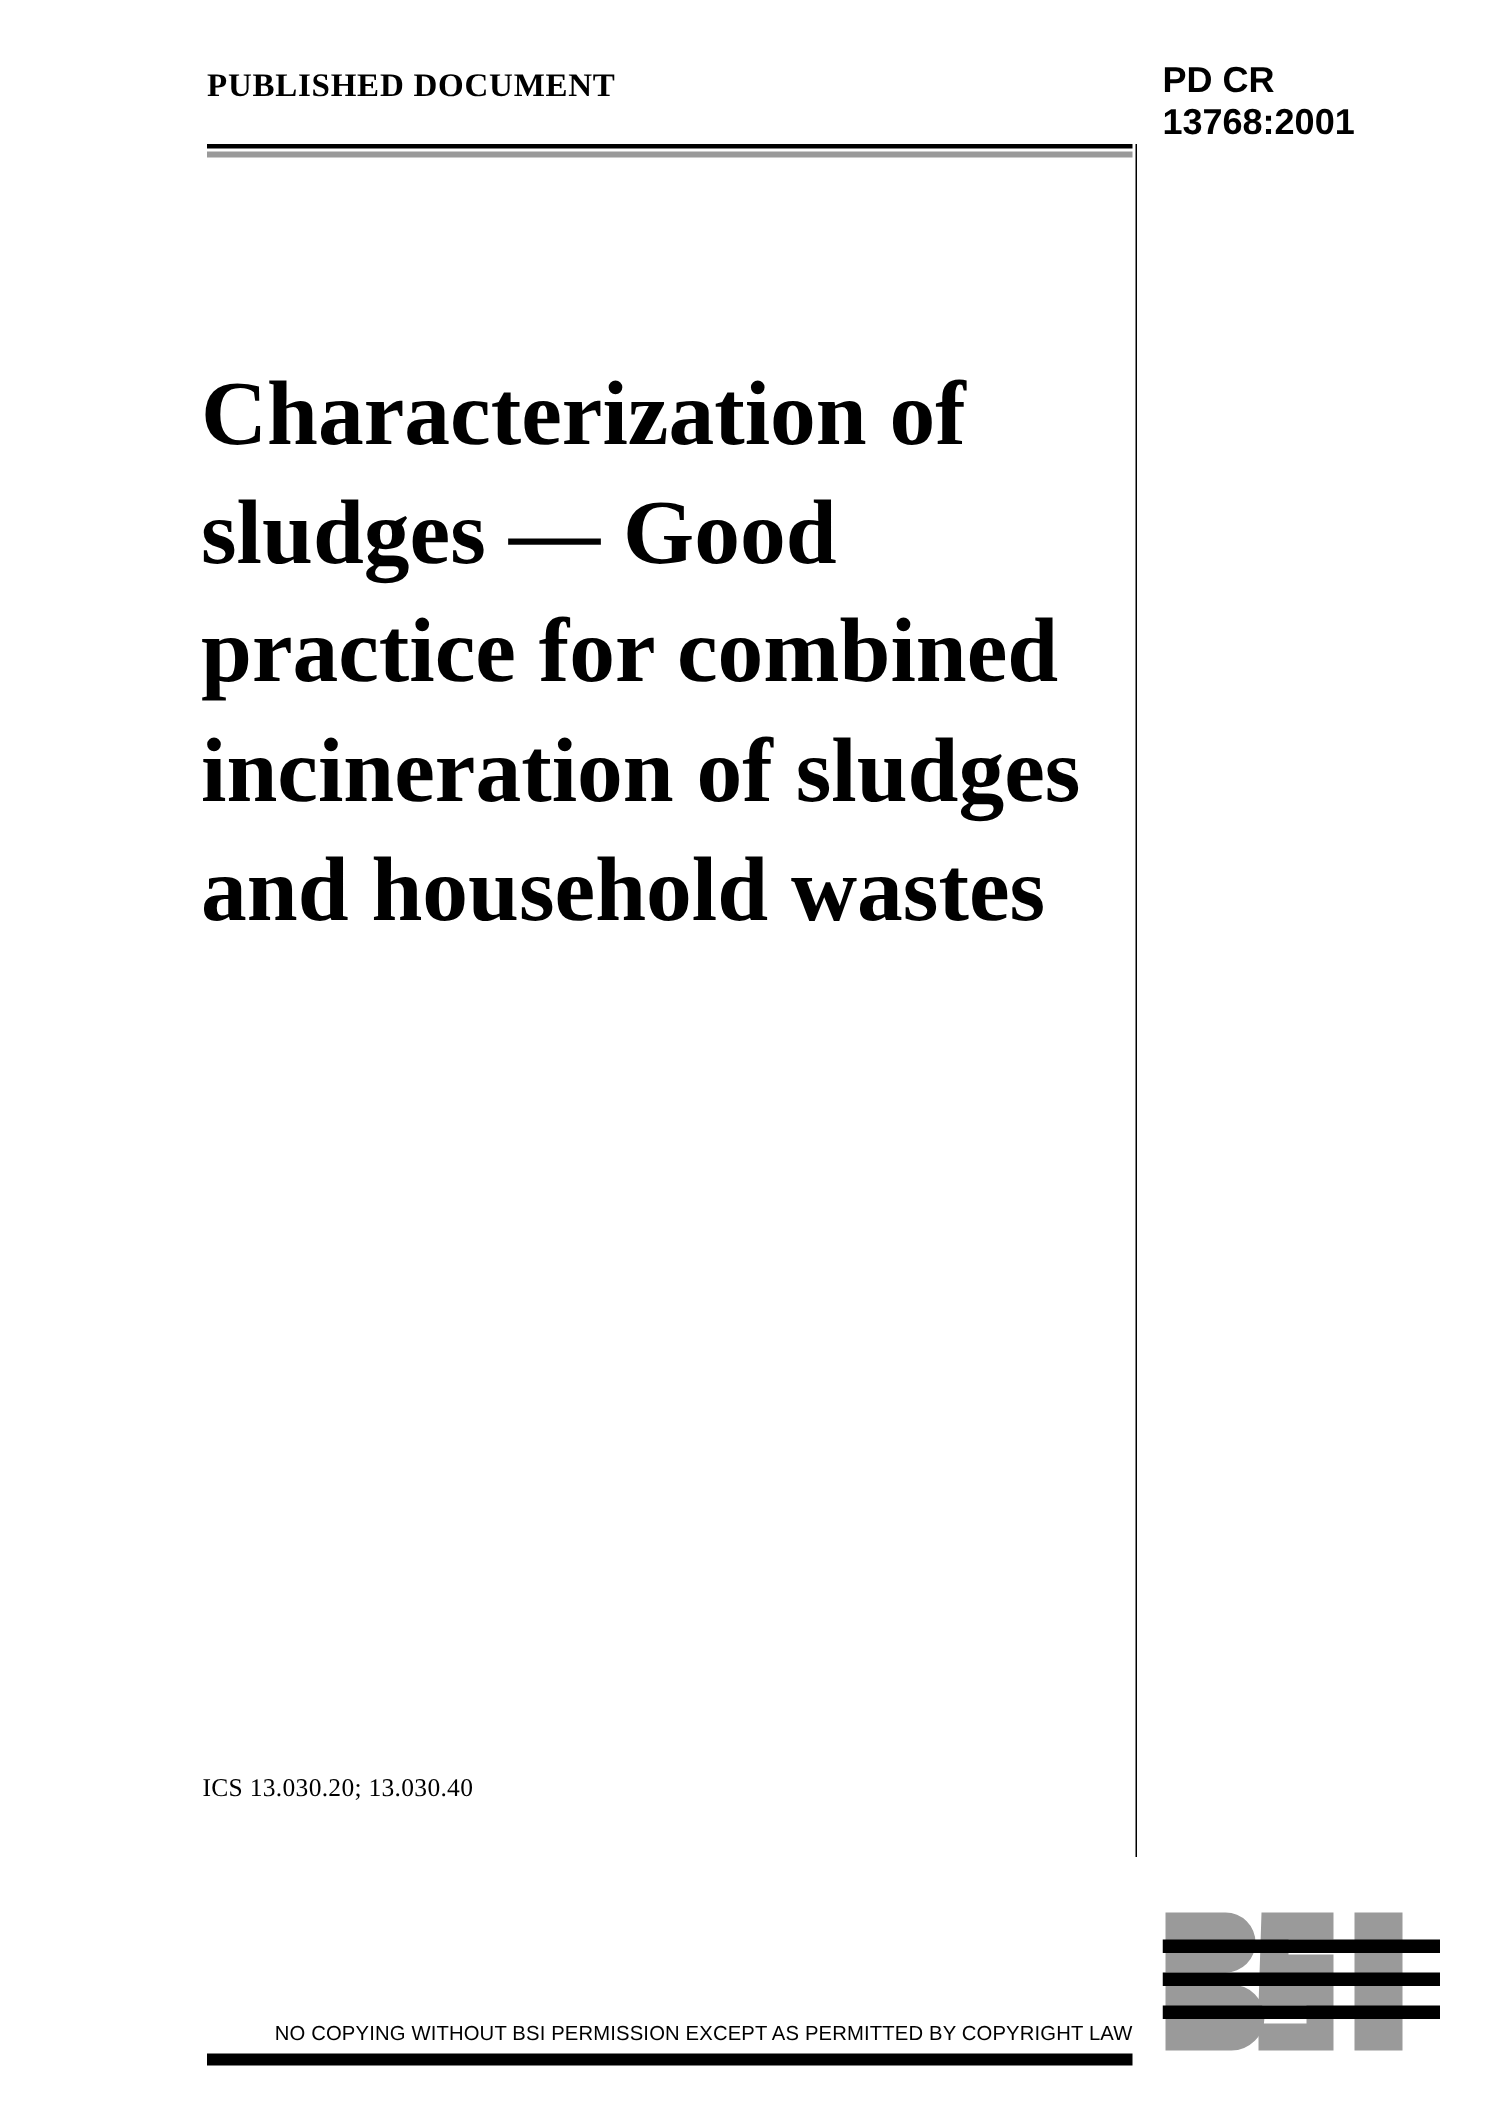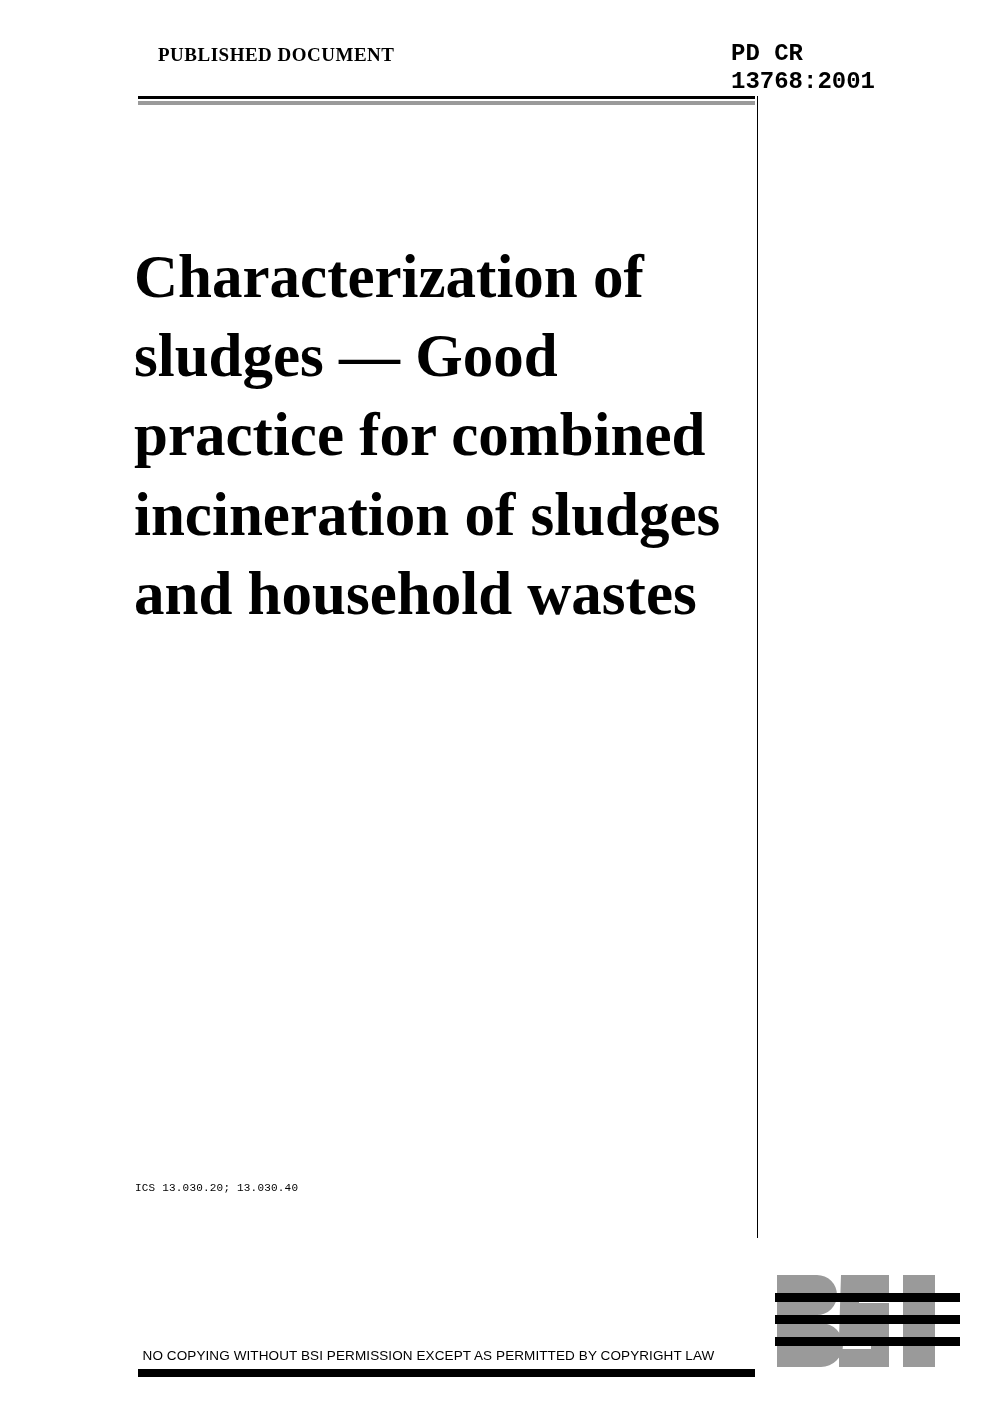--- a/index.html
+++ b/index.html
@@ -24,31 +24,30 @@
     height: 1403px;
   }
 
   
   .header-label {
     position: absolute;
     left: 138px;
     top: 44px;
     font-family: "Liberation Serif", serif;
     font-weight: bold;
-    font-size: 19px;
+    font-size: 22px;
     letter-spacing: 0.5px;
     white-space: nowrap;
-    margin-left: 20px;
   }
 
   .doc-ref {
     position: absolute;
-    left: 731px;
+    left: 775px;
     top: 40px;
-    font-family: Liberation Mono, monospace;
+    font-family: Liberation Sans, sans-serif;
     font-weight: bold;
     font-size: 24px;
     line-height: 1.18;
     white-space: nowrap;
   }
 
   
   .header-rule {
     position: absolute;
     left: 138px;
@@ -92,33 +91,33 @@
     font-size: 61px;
     line-height: 1.30;
     letter-spacing: 0px;
   }
 
   
   .ics {
     position: absolute;
     left: 135px;
     top: 1182px;
-    font-family: Liberation Mono, monospace;
-    font-size: 11px;
+    font-family: Liberation Serif, serif;
+    font-size: 17px;
     letter-spacing: 0.2px;
     white-space: nowrap;
   }
 
   
   .footer-note {
     position: absolute;
-    left: 120px;
+    left: 138px;
     top: 1348px;
     width: 617px;
-    text-align: center;
+    text-align: right;
     font-family: "Liberation Sans", sans-serif;
     font-size: 13.5px;
     letter-spacing: 0.1px;
     white-space: nowrap;
   }
 
   .footer-rule {
     position: absolute;
     left: 138px;
     top: 1369px;

